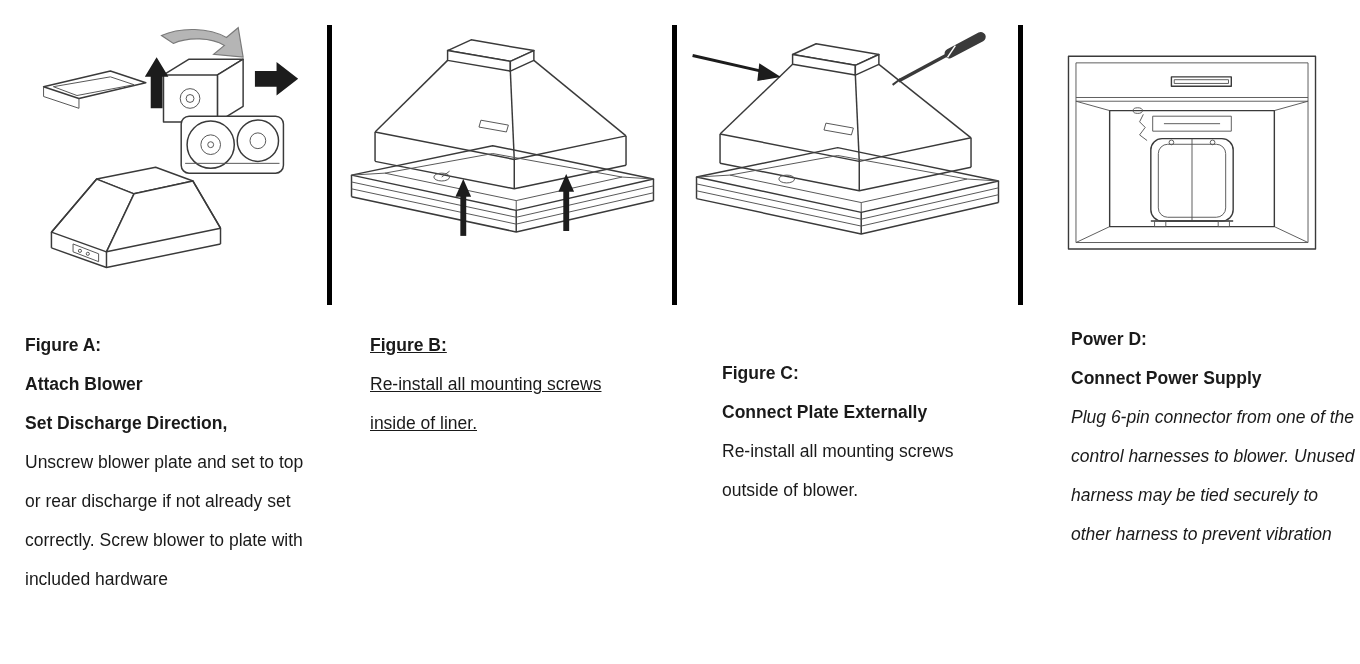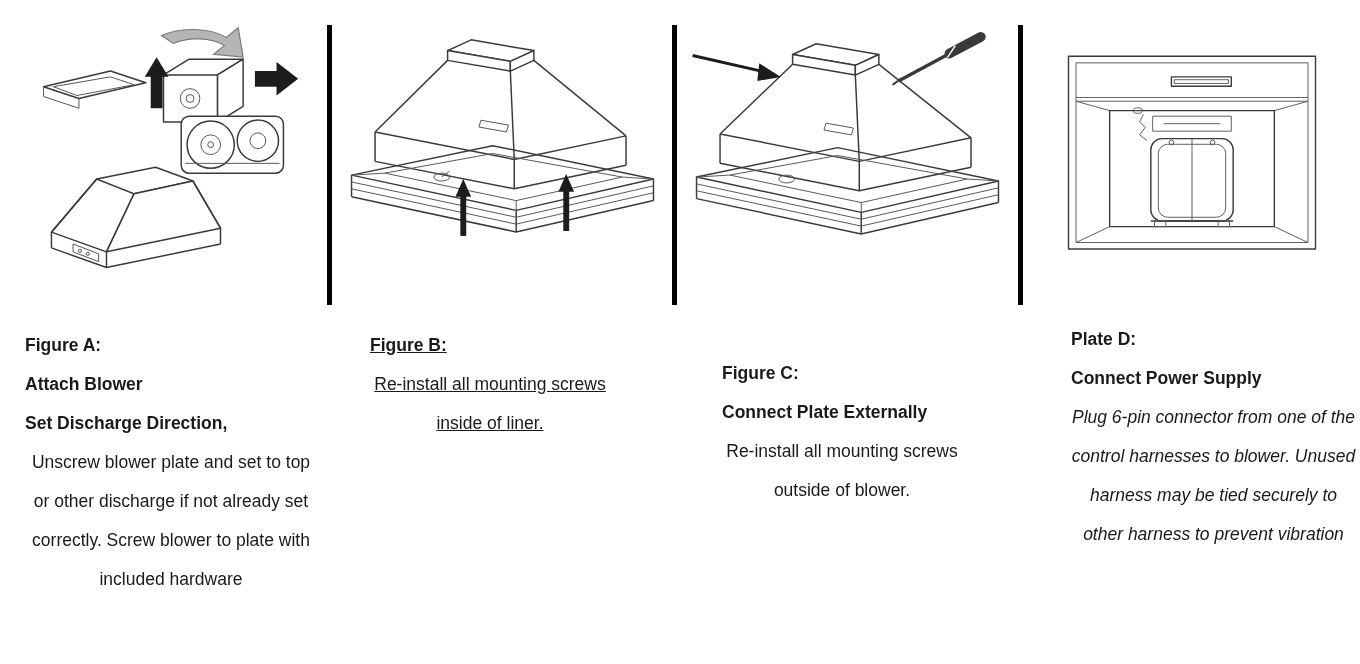--- a/index.html
+++ b/index.html
@@ -46,21 +46,21 @@
     line-height: 39px;
   }
   .col-a .caption { padding-left: 25px; padding-top: 16px; width: 317px; }
   .col-b .caption { padding-left: 38px; padding-top: 16px; width: 290px; text-decoration: underline; }
   .col-c .caption { padding-left: 45px; padding-top: 16px; width: 300px; }
   .col-d .caption { padding-left: 48px; padding-top: 10px; width: 337px; }
   .cap-title, .cap-heading {
     font-weight: 700;
     white-space: nowrap;
   }
-  .cap-body { font-weight: 400; text-align: center; }
+  .cap-body { font-weight: 400; }
   .col-a .cap-body { max-width: 292px; }
   .col-b .cap-body { max-width: 240px; }
   .col-c .cap-body { max-width: 240px; }
   .col-d .cap-body { max-width: 285px; font-style: italic; }
   svg { display: block; }
   .ln { fill: none; stroke: #3a3a3a; stroke-width: 1.5; stroke-linejoin: round; }
   .ln-thin { fill: none; stroke: #555555; stroke-width: 1; stroke-linejoin: round; }
   .face { fill: #ffffff; stroke: #3a3a3a; stroke-width: 1.5; stroke-linejoin: round; }
   .blk { fill: #1c1c1c; stroke: none; }
 </style>
@@ -118,21 +118,21 @@
           <polygon class="ln-thin" points="58,238 84,248 84,256 58,246"></polygon>
           <circle class="ln-thin" cx="65" cy="245" r="1.6"></circle>
           <circle class="ln-thin" cx="73" cy="248" r="1.6"></circle>
         </g>
       </svg>
     </div>
     <div class="caption">
       <div class="cap-title">Figure A:</div>
       <div class="cap-heading">Attach Blower</div>
       <div class="cap-heading">Set Discharge Direction,</div>
-      <div class="cap-body">Unscrew blower plate and set to top or other discharge if not already set correctly. Screw blower to plate with included hardware</div>
+      <div class="cap-body">Unscrew blower plate and set to top or rear discharge if not already set correctly. Screw blower to plate with included hardware</div>
     </div>
   </div>
 
   <div class="divider"></div>
 
   <div class="column col-b">
     <div class="figure-box">
       <svg width="315" height="250" viewBox="0 0 320 255">
         <g>
 
@@ -270,19 +270,19 @@
             <circle class="ln-thin" cx="118" cy="96" r="2.5"></circle>
             <circle class="ln-thin" cx="162" cy="96" r="2.5"></circle>
             <line class="ln" x1="96" y1="180" x2="184" y2="180"></line>
             <rect class="ln-thin" x="100" y="180" width="12" height="6"></rect>
             <rect class="ln-thin" x="168" y="180" width="12" height="6"></rect>
           </g>
         </g>
       </svg>
     </div>
     <div class="caption">
-      <div class="cap-title">Plate D:</div>
+      <div class="cap-title">Power D:</div>
       <div class="cap-heading">Connect Power Supply</div>
       <div class="cap-body">Plug 6-pin connector from one of the control harnesses to blower. Unused harness may be tied securely to other harness to prevent vibration</div>
     </div>
   </div>
 
 </div>
 
 </body></html>

